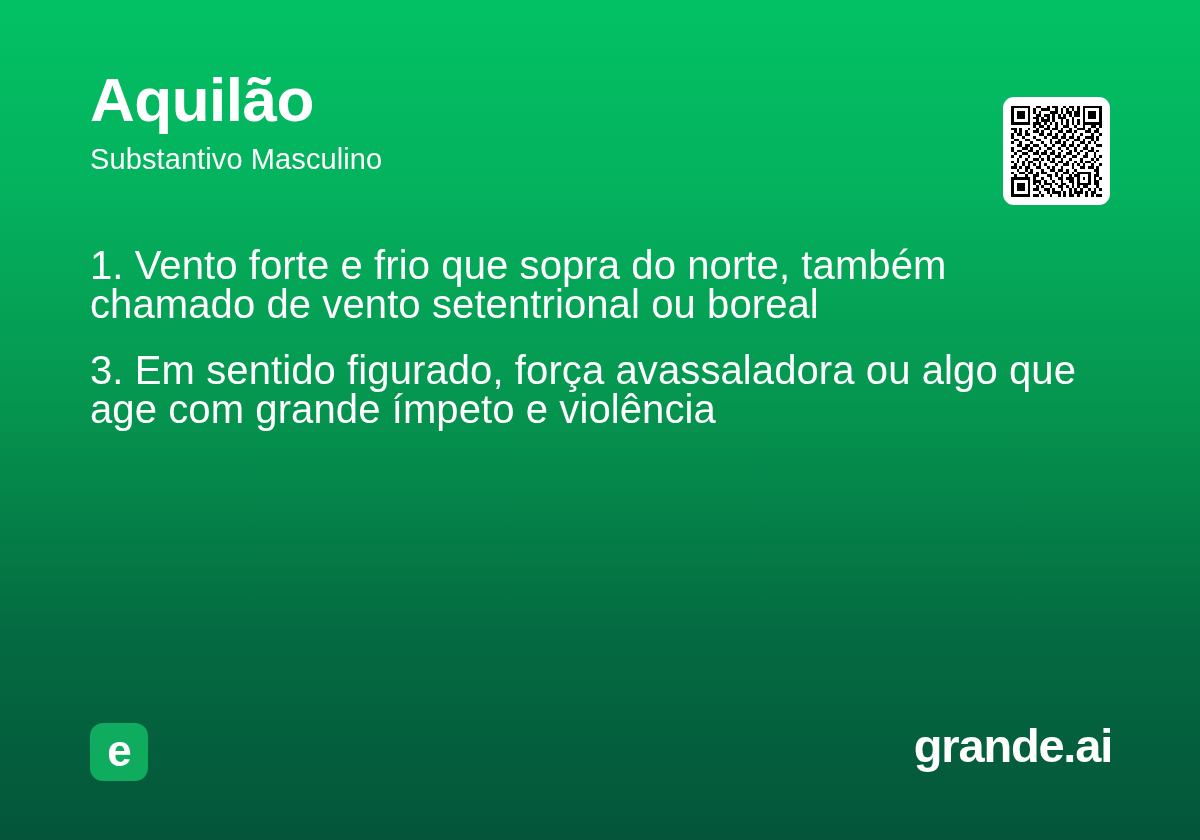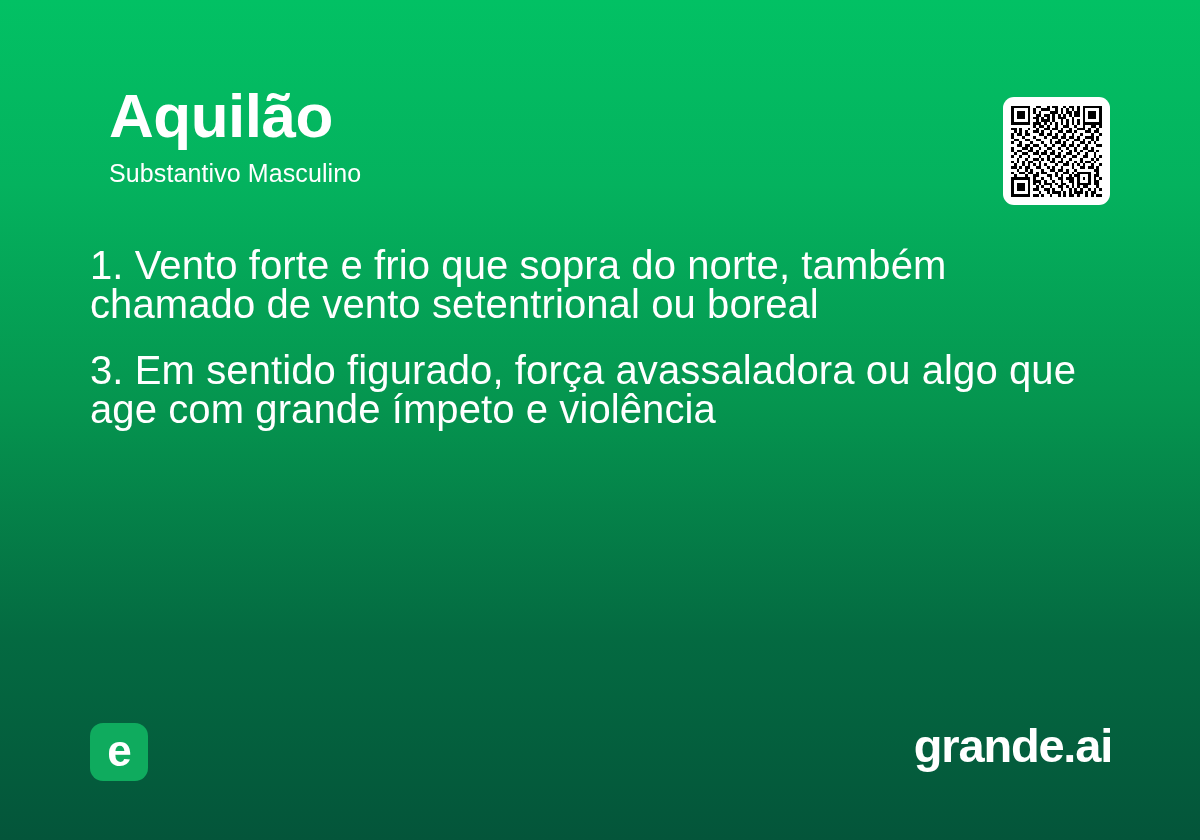--- a/index.html
+++ b/index.html
@@ -22,36 +22,35 @@
                 #04553a 100%);
     font-family: "Liberation Sans", "DejaVu Sans", sans-serif;
     color: #ffffff;
     -webkit-font-smoothing: antialiased;
   }
 
   
   .header {
     position: absolute;
     left: 90px;
-    top: 84px;
+    top: 68px;
     right: 90px;
-    margin-left: 19px;
   }
 
   .word-title {
     font-size: 62px;
     font-weight: 700;
     line-height: 1.02;
     letter-spacing: -0.5px;
     color: #ffffff;
     margin: 0;
   }
 
   .word-class {
-    font-size: 25px;
+    font-size: 29px;
     font-weight: 400;
     line-height: 1.2;
     letter-spacing: 0.1px;
     color: #ffffff;
     margin: 11px 0 0 0;
   }
 
   
   .qr-wrap {
     position: absolute;

